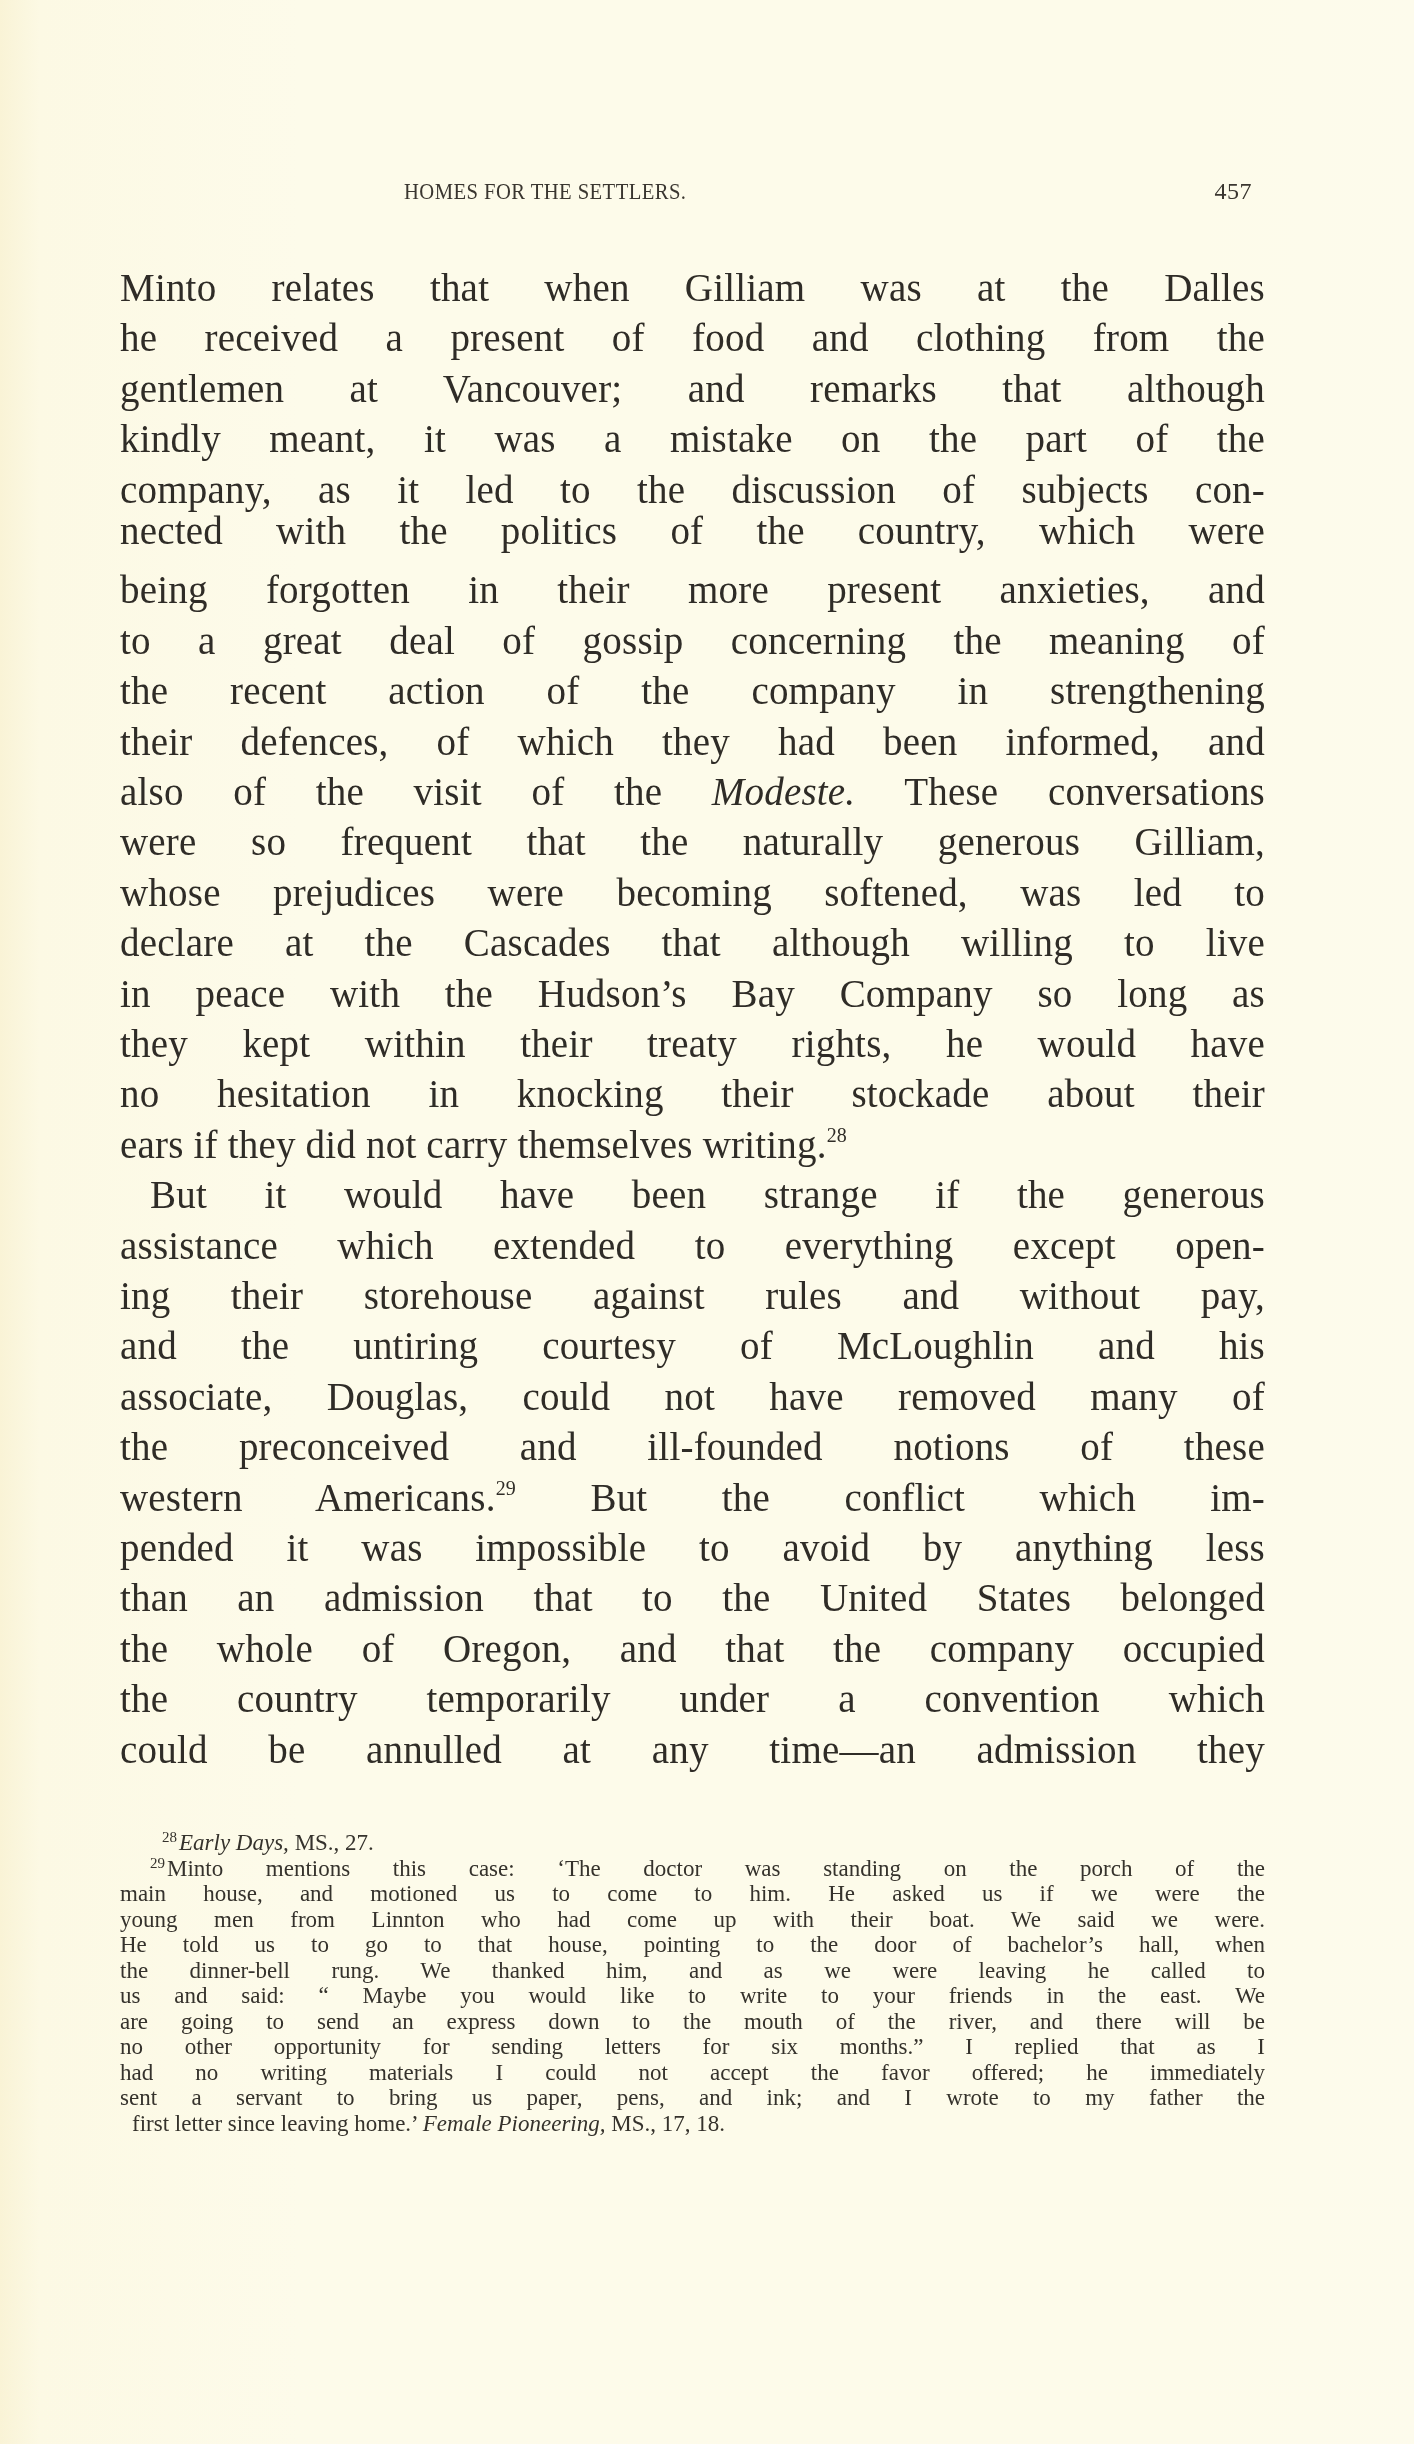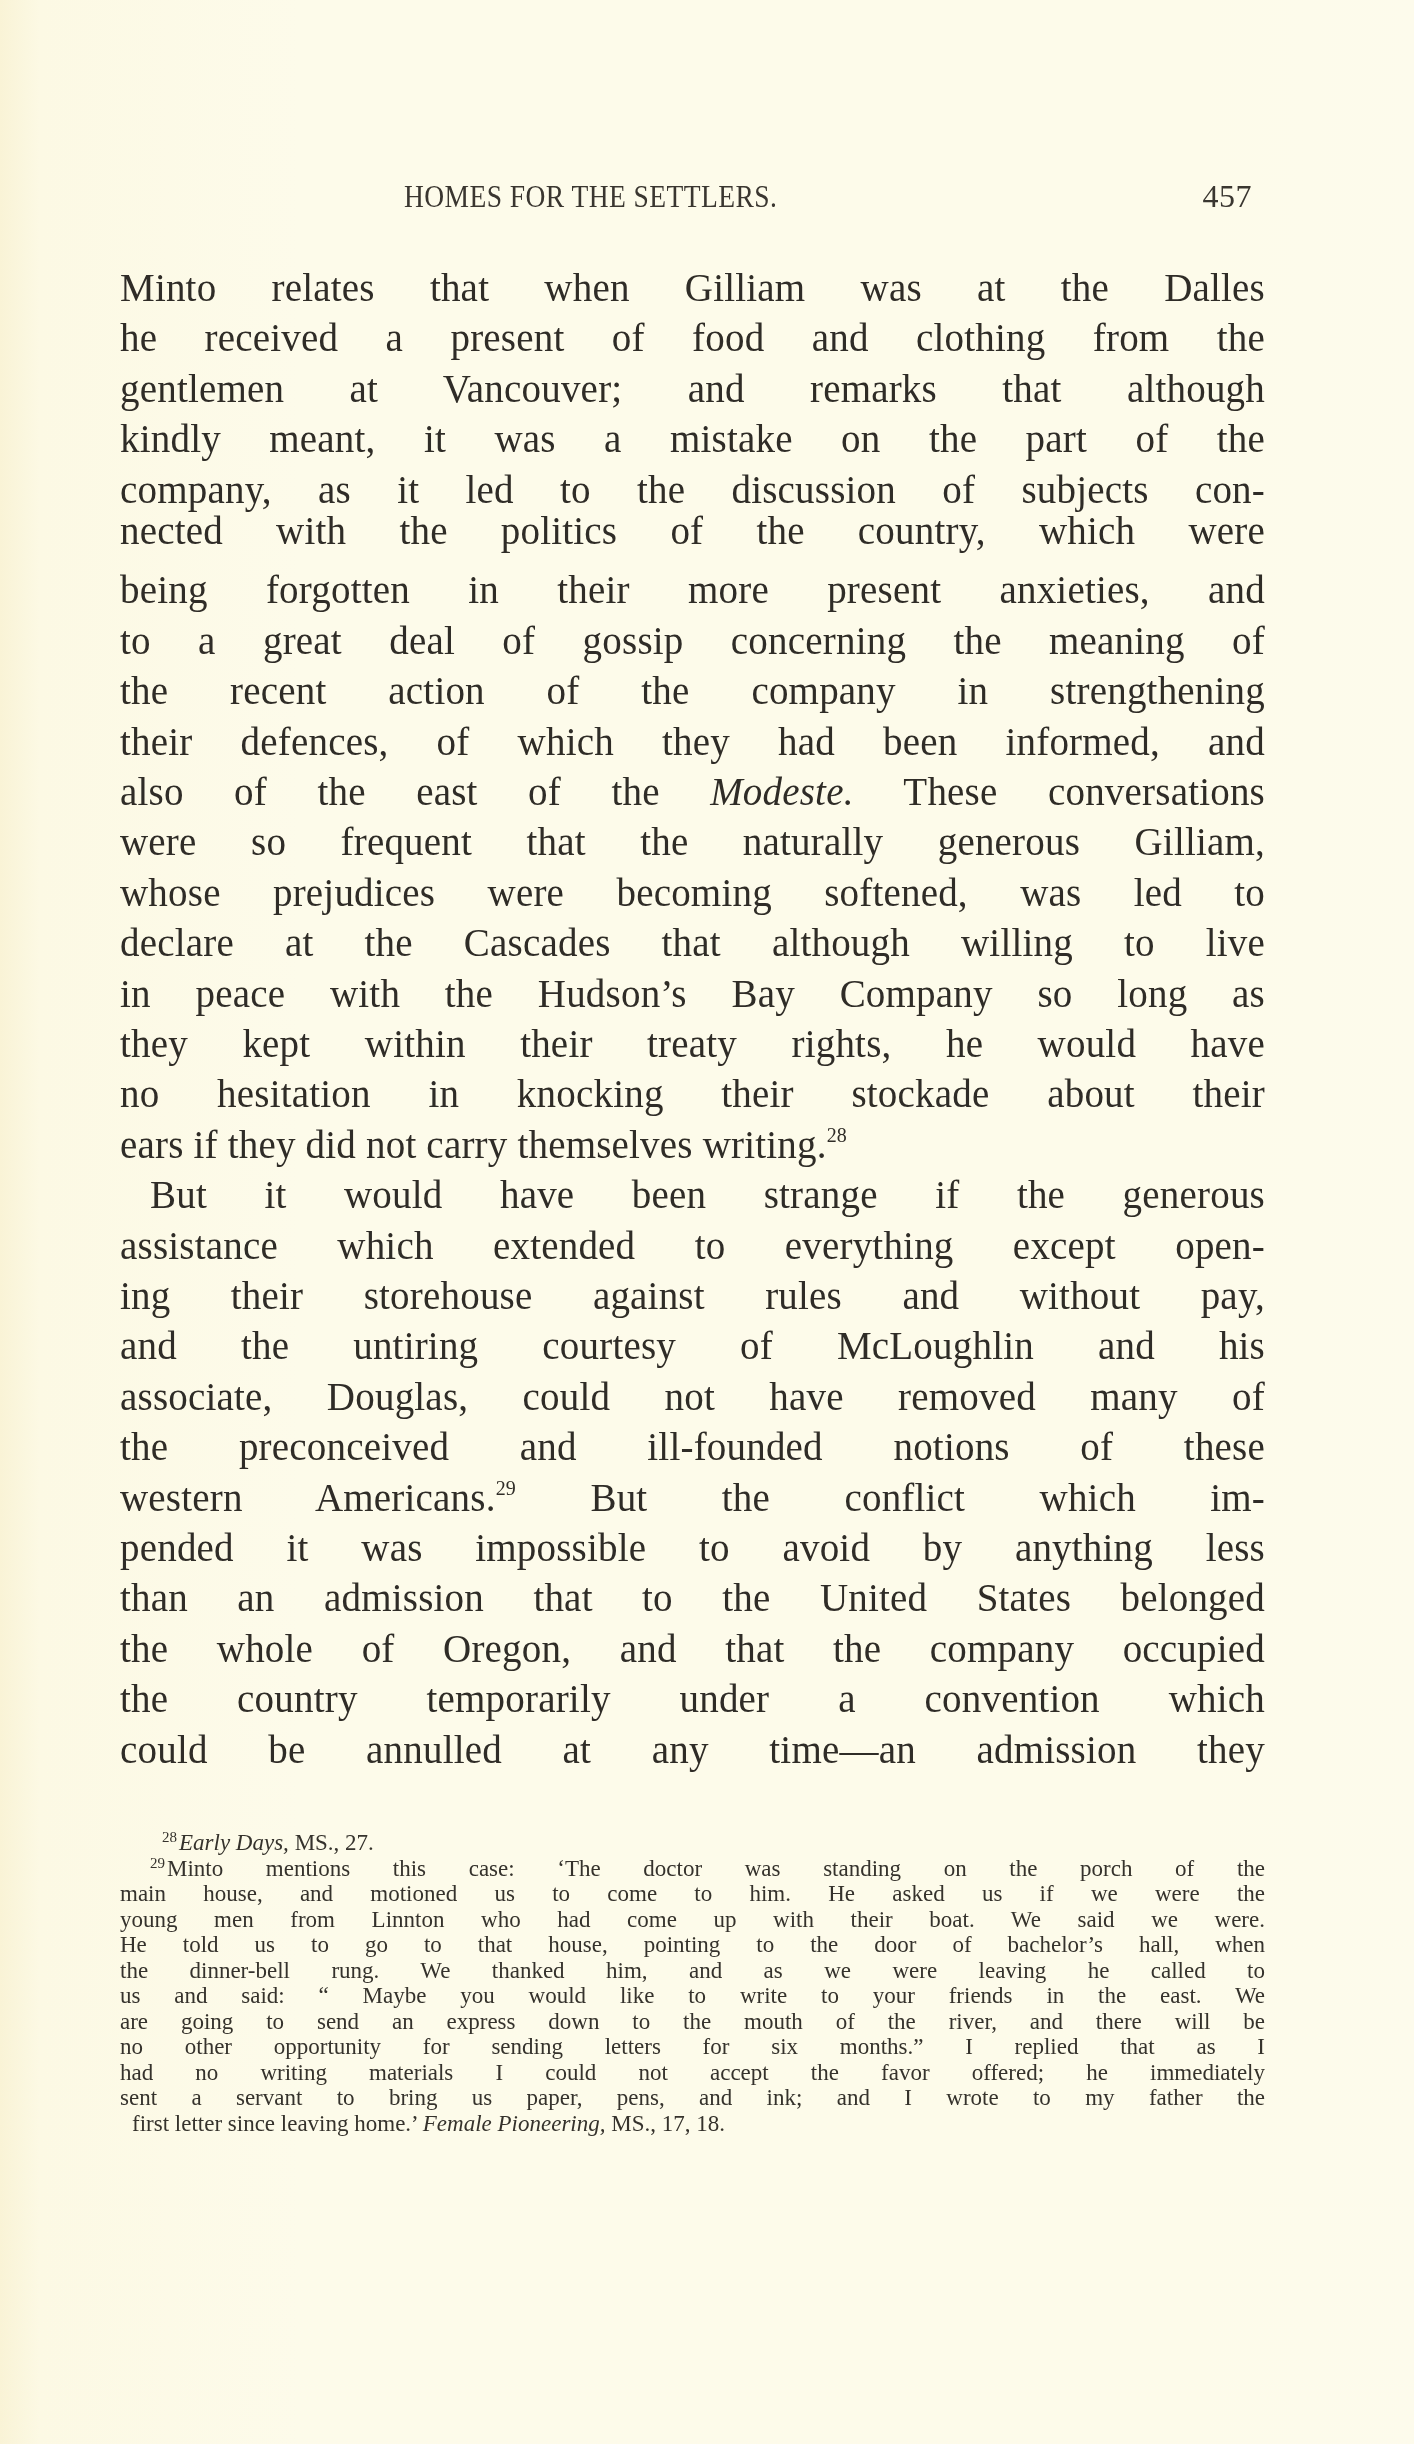--- a/index.html
+++ b/index.html
@@ -21,21 +21,21 @@
       left: 0; top: 0;
       width: 1414px; height: 2444px;
     }
     .running-head {
       position: absolute;
       top: 178px;
       left: 404px;
       width: 860px;
       height: 32px;
       font-family: "Liberation Serif", serif;
-      font-size: 32px;
+      font-size: 24px;
       letter-spacing: 0.5px;
       color: #3a3630;
     }
     .running-head .title {
       position: absolute;
       left: 0;
       top: 0;
       transform: scaleX(0.86);
       transform-origin: left center;
     }
@@ -122,21 +122,21 @@
     <div class="line" style="top:0px">Minto relates that when Gilliam was at the Dalles</div>
     <div class="line" style="top:50.4px">he received a present of food and clothing from the</div>
     <div class="line" style="top:100.8px">gentlemen at Vancouver; and remarks that although</div>
     <div class="line" style="top:151.2px">kindly meant, it was a mistake on the part of the</div>
     <div class="line" style="top:201.6px">company, as it led to the discussion of subjects con-</div>
     <div class="line" style="top:243px">nected with the politics of the country, which were</div>
     <div class="line" style="top:302.4px">being forgotten in their more present anxieties, and</div>
     <div class="line" style="top:352.8px">to a great deal of gossip concerning the meaning of</div>
     <div class="line" style="top:403.2px">the recent action of the company in strengthening</div>
     <div class="line" style="top:453.6px">their defences, of which they had been informed, and</div>
-    <div class="line" style="top:504px"><span>also of the east of the </span><em>Modeste.</em><span> These conversations</span></div>
+    <div class="line" style="top:504px"><span>also of the visit of the </span><em>Modeste.</em><span> These conversations</span></div>
     <div class="line" style="top:554.4px">were so frequent that the naturally generous Gilliam,</div>
     <div class="line" style="top:604.8px">whose prejudices were becoming softened, was led to</div>
     <div class="line" style="top:655.2px">declare at the Cascades that although willing to live</div>
     <div class="line" style="top:705.6px">in peace with the Hudson’s Bay Company so long as</div>
     <div class="line" style="top:756px">they kept within their treaty rights, he would have</div>
     <div class="line" style="top:806.4px">no hesitation in knocking their stockade about their</div>
     <div class="line short" style="top:856.8px"><span>ears if they did not carry themselves writing.</span><sup class="fnref">28</sup></div>
     <div class="line indent" style="top:907.2px">But it would have been strange if the generous</div>
     <div class="line" style="top:957.6px">assistance which extended to everything except open-</div>
     <div class="line" style="top:1008px">ing their storehouse against rules and without pay,</div>

